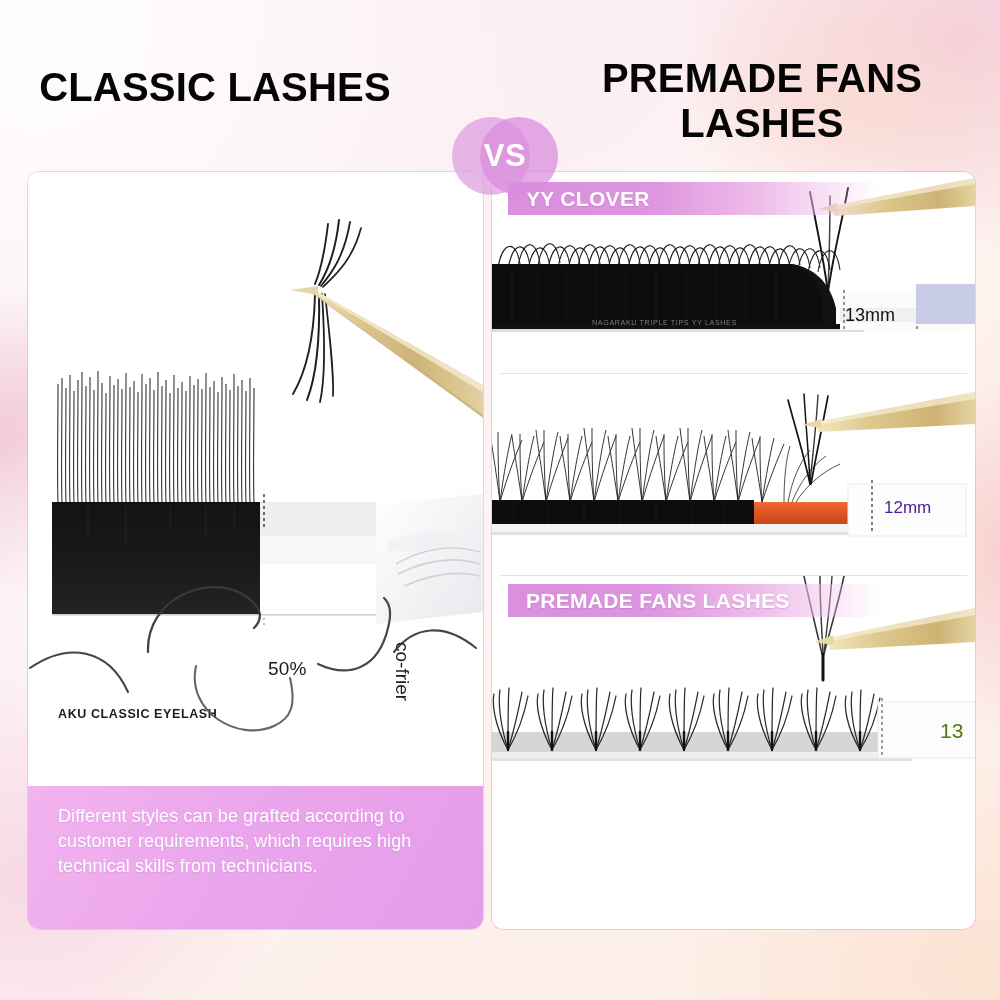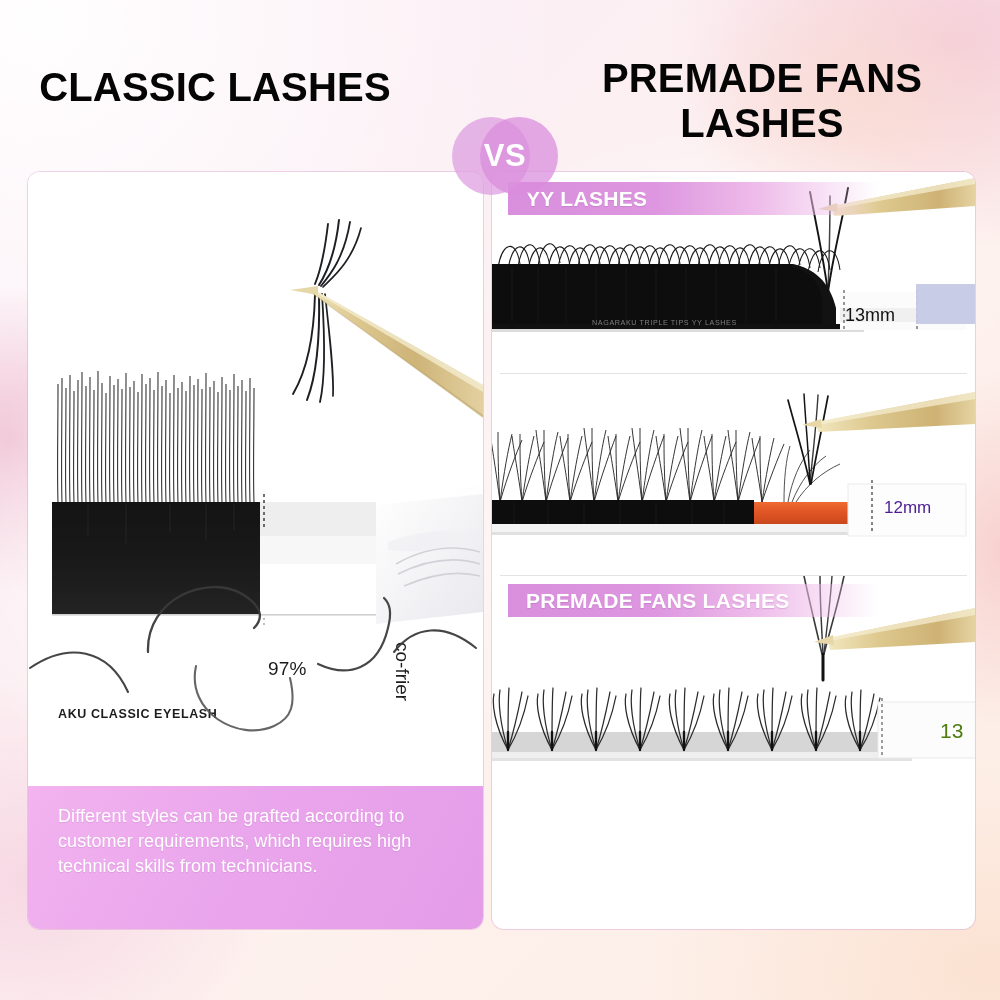--- a/index.html
+++ b/index.html
@@ -260,21 +260,21 @@
 
         <g stroke="#d0d0d6" stroke-width="1.6" fill="none" opacity=".95">
           <path d="M368 392 C396 376 424 372 452 380"></path>
           <path d="M370 402 C398 388 426 384 452 392"></path>
           <path d="M376 414 C404 402 428 398 452 404"></path>
         </g>
         <path d="M360 370 C392 358 424 356 452 364 C422 376 392 382 360 378 Z" fill="#f0f0f4" opacity=".8"></path>
       </g>
     </svg>
 
-    <div class="mm-label" style="left:240px;top:486px;font-size:19px;">97%</div>
+    <div class="mm-label" style="left:240px;top:486px;font-size:19px;">50%</div>
 
     <div style="position:absolute;left:30px;top:535px;font-size:12.5px;letter-spacing:.6px;color:#1c1c1c;font-weight:600;">AKU  CLASSIC  EYELASH</div>
 
     <div style="position:absolute;left:385px;top:470px;font-size:19px;color:#1d1d1d;
                 transform:rotate(90deg);transform-origin:left top;white-space:nowrap;">co-frier</div>
 
     <svg width="455" height="230" viewBox="0 0 455 230" class="np" style="position:absolute;left:0;top:384px;">
       <g fill="none" stroke-linecap="round">
         <path d="M2 112 C40 86 80 92 100 136" stroke="#3b3b3b" stroke-width="2.1" opacity=".95"></path>
         <path d="M120 96 C118 42 180 18 214 38 C234 50 236 62 226 72" stroke="#3a3a3a" stroke-width="2.3" opacity=".95"></path>
@@ -379,21 +379,21 @@
         <path d="M338 24 C338 60 337 92 336 120" stroke-width="1.5" opacity=".8"></path>
       </g>
       <g>
         <path d="M340 34 L483 6 L483 34 L342 44 Z" fill="url(#goldR1)"></path>
         <path d="M340 34 L483 6 L483 12 L341 37 Z" fill="#f7f0d4" opacity=".7"></path>
         <path d="M326 37 L345 31 L346 40 Z" fill="#e7d7a7"></path>
       </g>
     </svg>
 
     <div class="tag" style="top:10px;">
-      <span>YY LASHES</span>
+      <span>YY CLOVER</span>
     </div>
 
     <div class="mm-label" style="left:850px;top:0;"></div>
     <div style="position:absolute;left:353px;top:133px;font-size:18px;color:#111;">13mm</div>
   </div>
 
   <div class="sub-sep" style="top:201px;"></div>
 
   <div class="subcard" id="sub-1">
     <svg width="483" height="200" viewBox="0 0 483 200" class="np">

